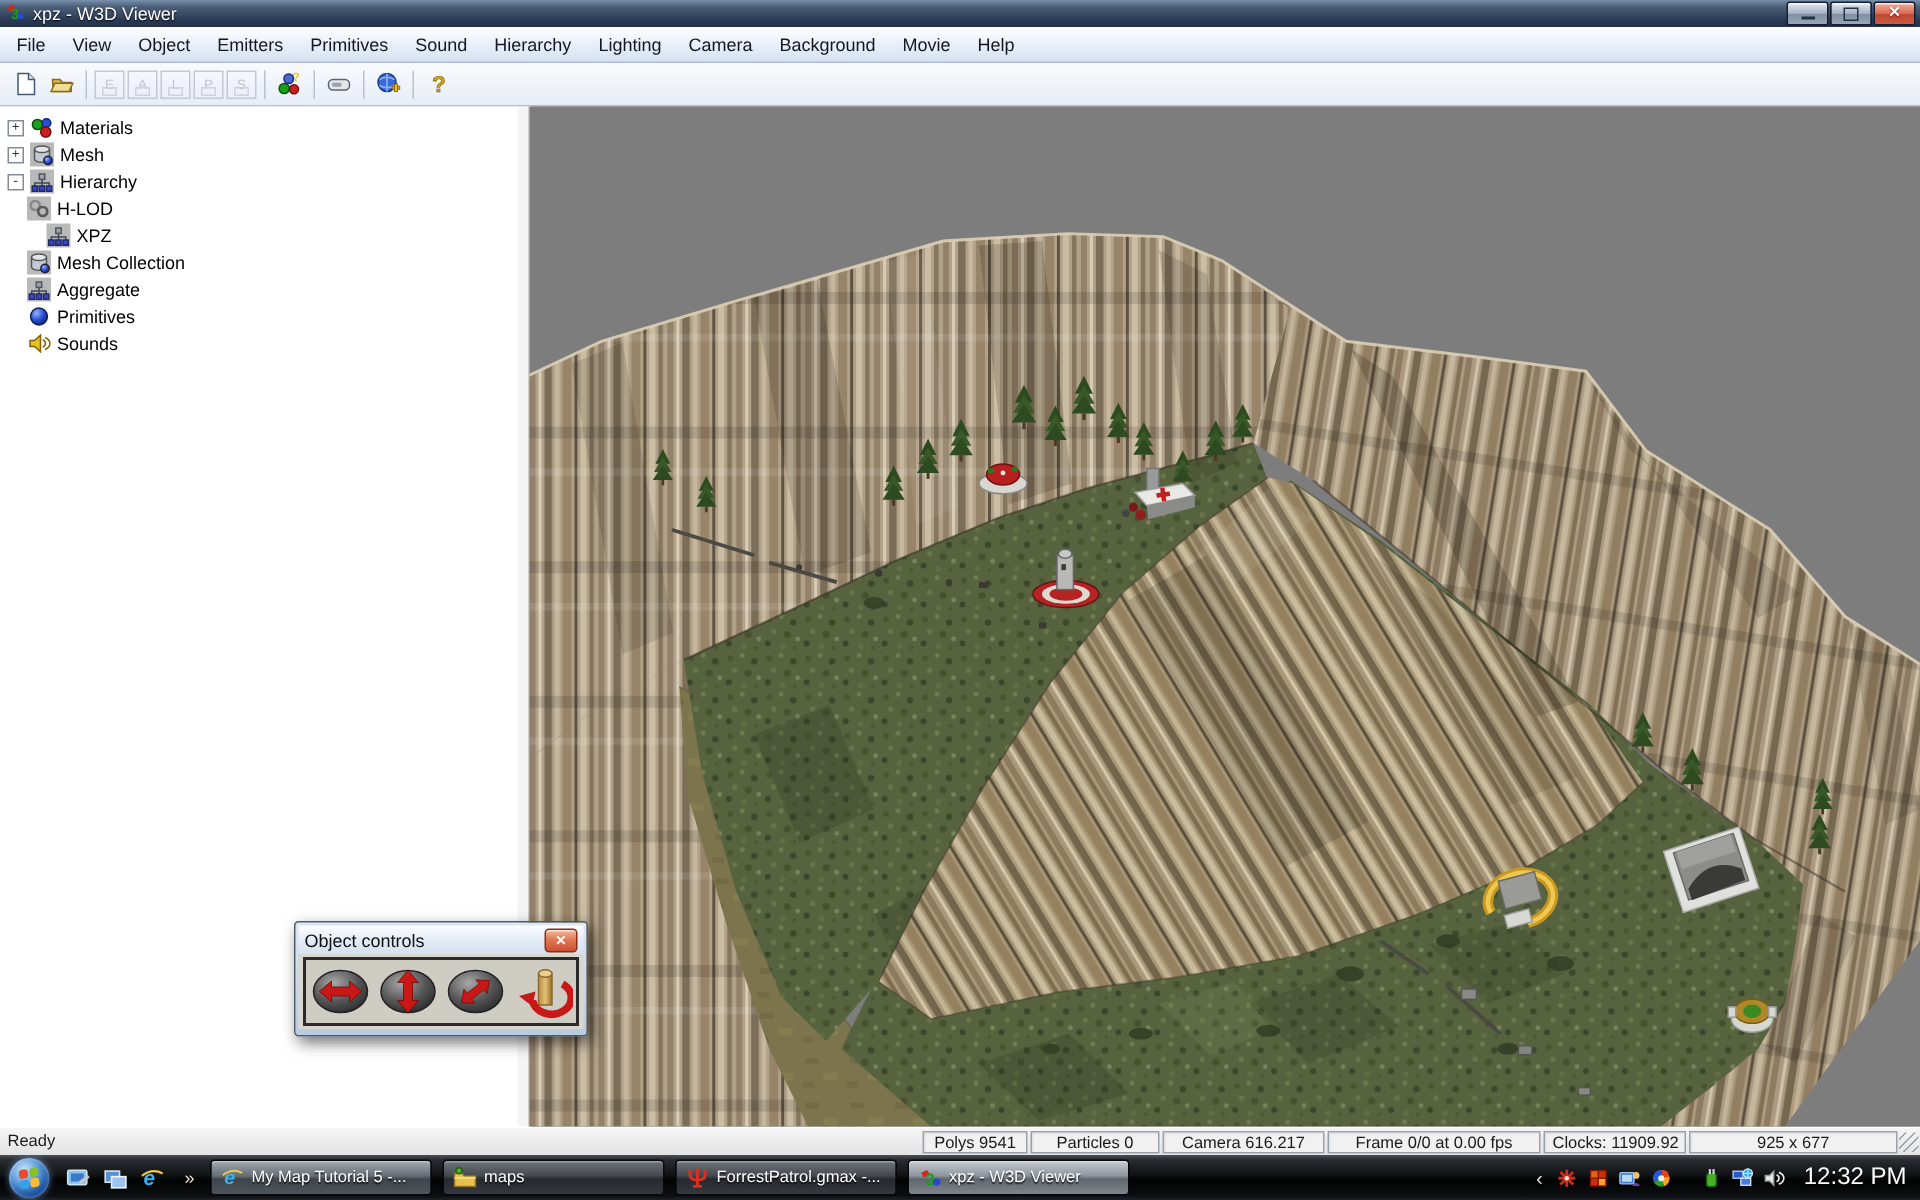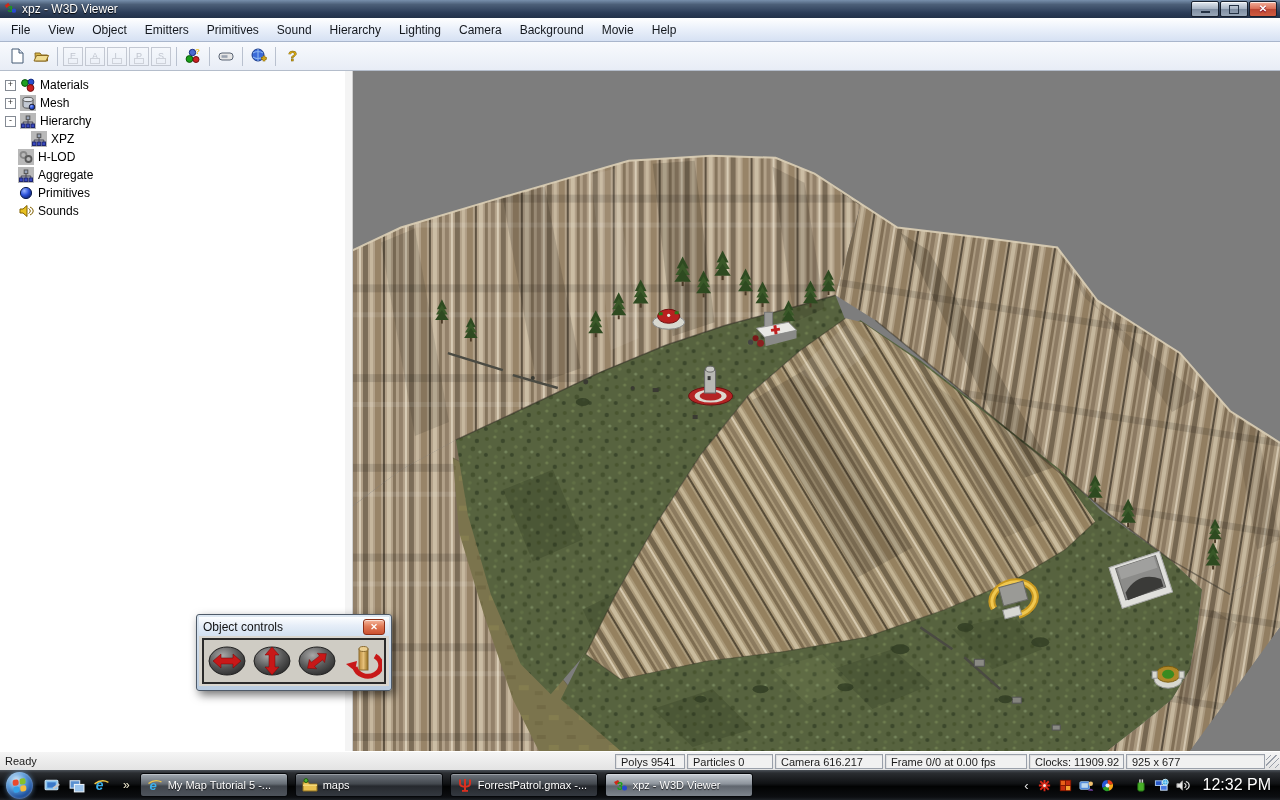--- a/index.html
+++ b/index.html
@@ -54,21 +54,21 @@
     font-size:12px;color:#111;padding:0 4px;}
   .objwin-close{margin-left:auto;width:20px;height:14px;background:linear-gradient(#f6b89e,#e07a56 45%,#cc5030);
     border:1px solid #8c2e16;border-radius:3px;color:#fff;font-size:9px;font-weight:bold;display:grid;place-items:center;
     box-shadow:inset 0 1px 0 rgba(255,255,255,.6);line-height:8px;}
   .objwin-body{height:50px;background:#d9d6cf;display:flex;align-items:center;justify-content:center;}
   .objwin-panel{width:184px;height:46px;border:2px solid #2a2a2a;background:#cfccc4;display:flex;align-items:center;
     justify-content:space-around;box-sizing:border-box;}
 
   
   .statusbar{height:18px;background:linear-gradient(#f5f5f5,#e3e3e3);border-top:1px solid #fff;display:flex;
-    align-items:center;font-size:11px;color:#1a1a1a;flex:0 0 auto;padding-right:1px;}
+    align-items:center;font-size:11px;color:#1a1a1a;flex:0 0 auto;padding-right:1px;text-align:center;}
   .sb-ready{padding-left:5px;}
   .sb-spacer{flex:1;}
   .sb-seg{margin-left:2px;border:1px solid #9aa0aa;background:#f1f1f1;box-shadow:inset 1px 1px 1px rgba(0,0,0,.07);
     height:15px;line-height:14px;padding:0 5px;box-sizing:border-box;white-space:nowrap;overflow:hidden;}
   .w1{width:70px}.w2{width:86px}.w3{width:108px}.w4{width:142px}.w5{width:95px}.w6{width:139px}
   .sb-grip{width:13px;height:13px;margin-left:1px;background:
     repeating-linear-gradient(135deg,transparent 0 3px,#9aa0aa 3px 4px);}
 
   
   .taskbar{position:absolute;left:0;bottom:0;width:1280px;height:30px;display:flex;align-items:center;color:#e8e8e8;
@@ -247,44 +247,55 @@
               <path d="M8,6.5 V9 M3.2,11 V9 H12.8 V11 M8,9 V11" stroke="#445" fill="none"></path>
               <rect x="6.2" y="3" width="3.6" height="3.6" fill="#9aa4b8" stroke="#555"></rect>
               <rect x="1.5" y="11" width="3.5" height="3.5" fill="#3848c0" stroke="#202870"></rect>
               <rect x="6.2" y="11" width="3.5" height="3.5" fill="#3848c0" stroke="#202870"></rect>
               <rect x="11" y="11" width="3.5" height="3.5" fill="#3848c0" stroke="#202870"></rect>
             </svg>
           </span>
           <span class="lbl">Hierarchy</span>
         </div>
 
+        <div class="trow">
+          <span class="exp empty"></span>
+          <span class="ticon graybg">
+            <svg width="16" height="16" viewBox="0 0 16 16">
+              <circle cx="5.5" cy="6" r="3" fill="none" stroke="#888" stroke-width="1.8"></circle>
+              <circle cx="10.5" cy="10" r="3" fill="none" stroke="#5a5a5a" stroke-width="1.8"></circle>
+            </svg>
+          </span>
+          <span class="lbl">H-LOD</span>
+        </div>
+
         <div class="trow child">
           <span class="ticon graybg">
             <svg width="16" height="16" viewBox="0 0 16 16">
               <path d="M8,6.5 V9 M3.2,11 V9 H12.8 V11 M8,9 V11" stroke="#445" fill="none"></path>
               <rect x="6.2" y="3" width="3.6" height="3.6" fill="#9aa4b8" stroke="#555"></rect>
               <rect x="1.5" y="11" width="3.5" height="3.5" fill="#3848c0" stroke="#202870"></rect>
               <rect x="6.2" y="11" width="3.5" height="3.5" fill="#3848c0" stroke="#202870"></rect>
               <rect x="11" y="11" width="3.5" height="3.5" fill="#3848c0" stroke="#202870"></rect>
             </svg>
           </span>
           <span class="lbl">XPZ</span>
         </div>
 
         <div class="trow">
           <span class="exp empty"></span>
           <span class="ticon graybg">
             <svg width="16" height="16" viewBox="0 0 16 16">
-              <circle cx="5.5" cy="6" r="3" fill="none" stroke="#888" stroke-width="1.8"></circle>
-              <circle cx="10.5" cy="10" r="3" fill="none" stroke="#5a5a5a" stroke-width="1.8"></circle>
-            </svg>
-          </span>
-          <span class="lbl">H-LOD</span>
-        </div>
-
+              <path d="M3,4.5 V11 a5,2.2 0 0 0 10,0 V4.5" fill="#c3c9d4" stroke="#555"></path>
+              <ellipse cx="8" cy="4.5" rx="5" ry="2.2" fill="#e2e6ec" stroke="#555"></ellipse>
+              <circle cx="12" cy="12" r="2.8" fill="url(#sphG)" stroke="#223"></circle>
+            </svg>
+          </span>
+          <span class="lbl">Mesh Collection</span>
+        </div>
 
         <div class="trow">
           <span class="exp empty"></span>
           <span class="ticon graybg">
             <svg width="16" height="16" viewBox="0 0 16 16">
               <path d="M8,6.5 V9 M3.2,11 V9 H12.8 V11 M8,9 V11" stroke="#445" fill="none"></path>
               <rect x="6.2" y="3" width="3.6" height="3.6" fill="#9aa4b8" stroke="#555"></rect>
               <rect x="1.5" y="11" width="3.5" height="3.5" fill="#3848c0" stroke="#202870"></rect>
               <rect x="6.2" y="11" width="3.5" height="3.5" fill="#3848c0" stroke="#202870"></rect>
               <rect x="11" y="11" width="3.5" height="3.5" fill="#3848c0" stroke="#202870"></rect>

